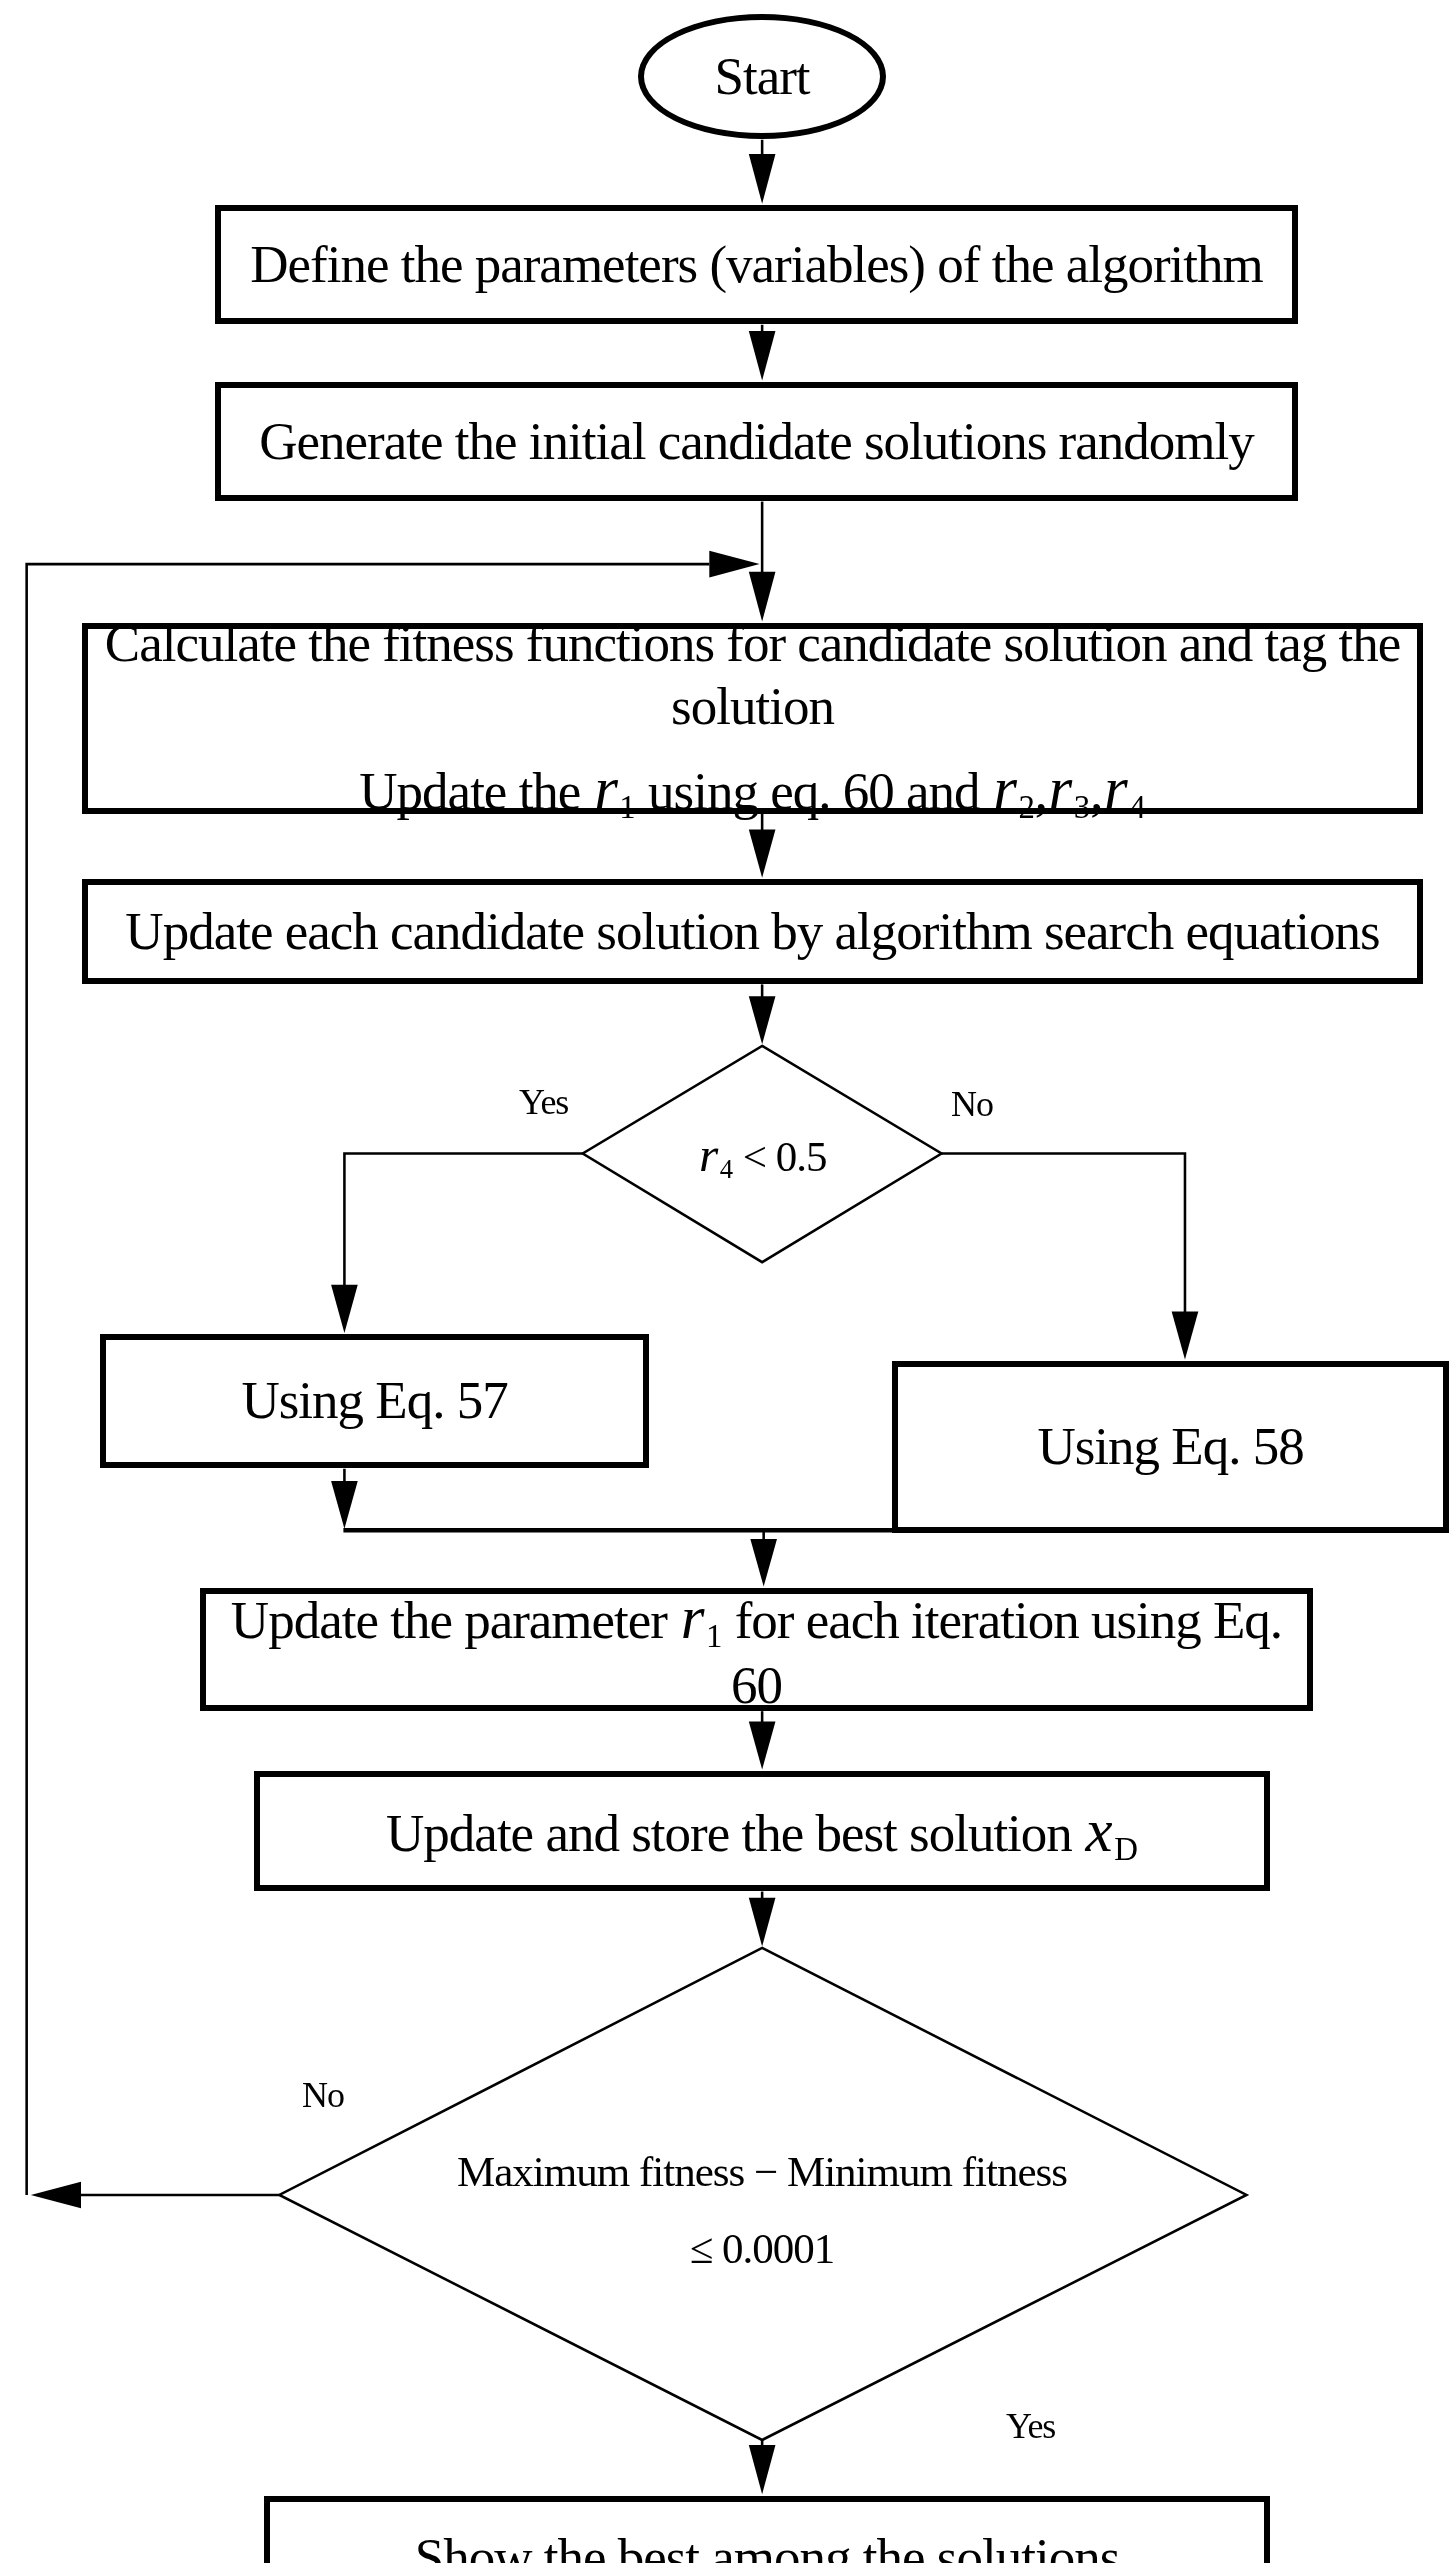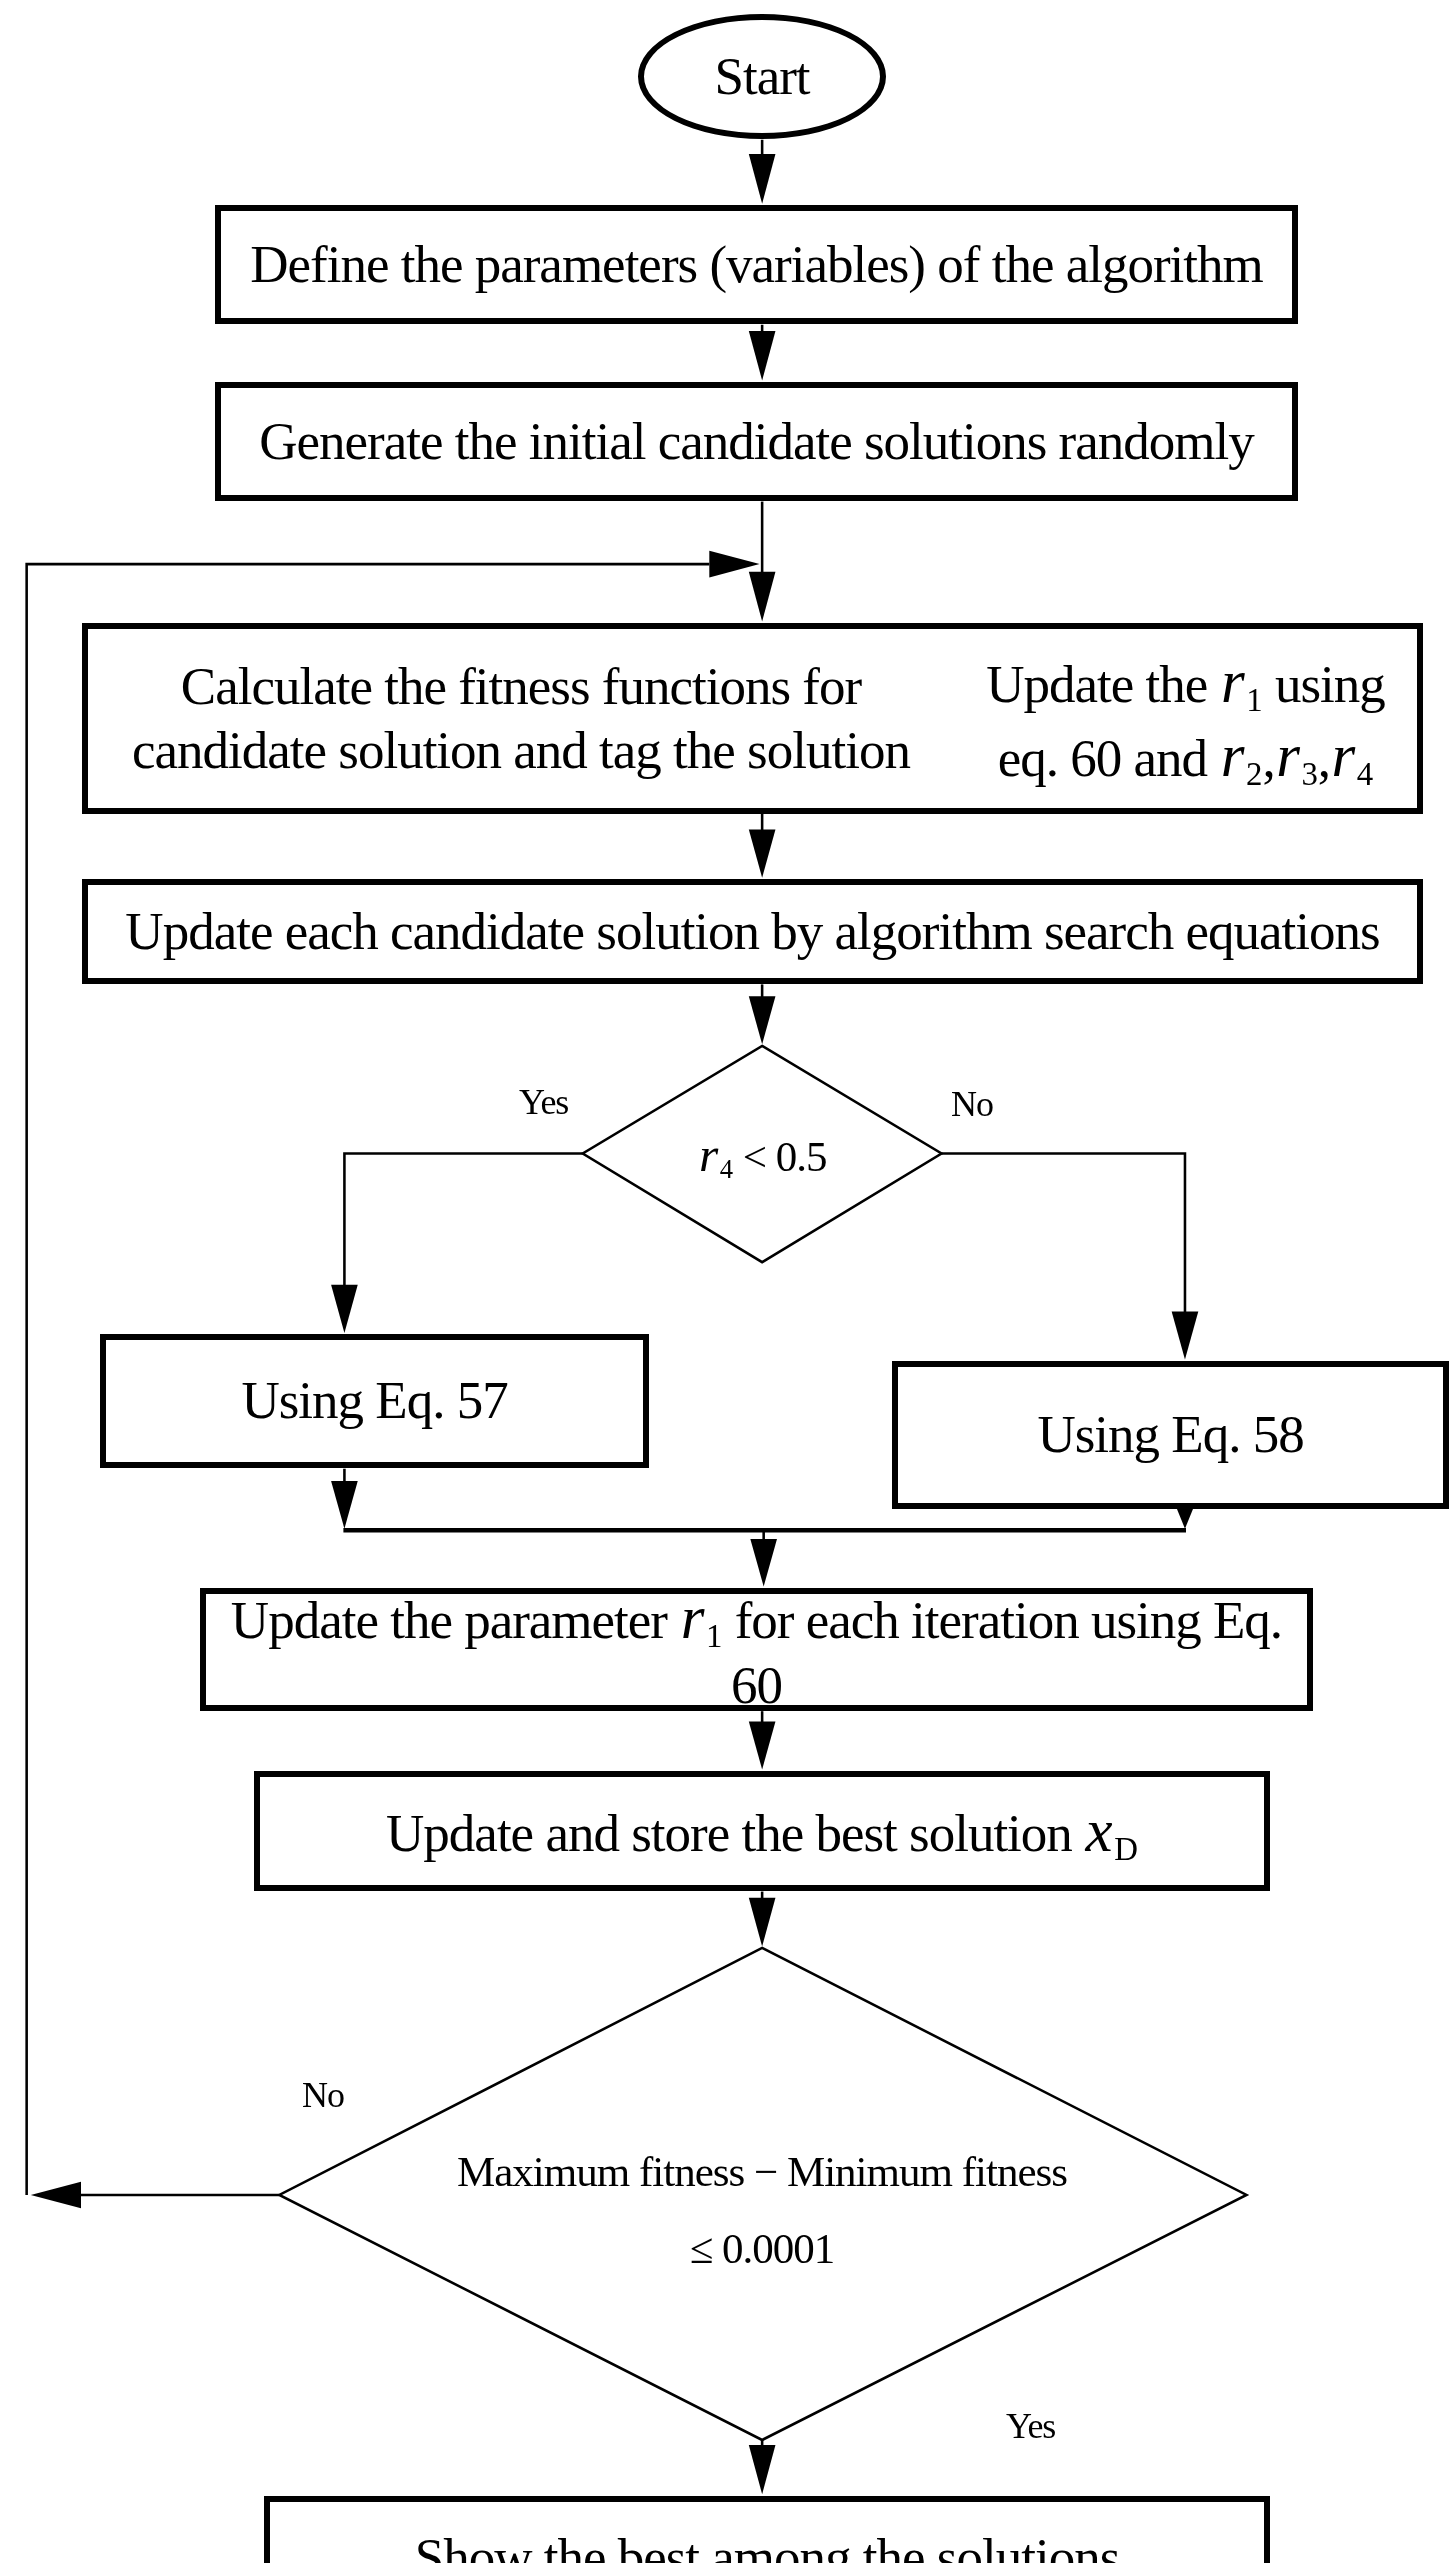--- a/index.html
+++ b/index.html
@@ -6,21 +6,21 @@
   body{width:1452px;height:2817px;position:relative;font-family:"Liberation Serif",serif;color:#000;}
   .canvas{position:absolute;left:0;top:0;width:1452px;height:2817px;background:#fff;overflow:hidden;}
   svg.connectors{position:absolute;left:0;top:0;}
   svg.connectors line, svg.connectors polyline{stroke:#000;stroke-width:5;fill:none;}
   svg.connectors line.thick{stroke-width:9;}
   svg.connectors polygon.head{fill:#000;stroke:none;}
   svg.connectors polygon.diamond{fill:#ffffff;stroke:#000;stroke-width:5;}
   .node{position:absolute;box-sizing:border-box;border:6.2px solid #000;background:#ffffff;
         display:flex;align-items:center;justify-content:center;text-align:center;
         font-size:53px;letter-spacing:-1px;line-height:1.2;}
-  .node.multi{flex-direction:row;}
+  .node.multi{flex-direction:column;}
   .ellipse{border-radius:50%;}
   .dtext{position:absolute;transform:translate(-50%,-50%);text-align:center;
          font-size:43px;letter-spacing:-1px;white-space:nowrap;line-height:77px;}
   .flabel{position:absolute;font-size:36px;letter-spacing:-1px;white-space:nowrap;}
   .var{font-style:italic;font-size:1.15em;padding:0 1.5px;letter-spacing:0;}
   sub{font-size:0.62em;line-height:0;vertical-align:-0.28em;letter-spacing:0;}
 </style>
 </head>
 <body>
 
@@ -141,21 +141,21 @@
   <div class="dtext" style="left:762px;top:1155px;">
     <span class="var">r</span><sub>4</sub><span> &lt; 0.5</span>
   </div>
   <div class="flabel" style="left:519px;top:1081px;">Yes</div>
   <div class="flabel" style="left:951px;top:1083px;">No</div>
 
   <div class="node" style="left:100px;top:1334px;width:549px;height:134px;">
     <span>Using Eq. 57</span>
   </div>
 
-  <div class="node" style="left:892px;top:1361px;width:557px;height:148px;">
+  <div class="node" style="left:892px;top:1361px;width:557px;height:172px;">
     <span>Using Eq. 58</span>
   </div>
 
   <div class="node" style="left:200px;top:1588px;width:1113px;height:123px;justify-content:center;">
     <div>
       <span>Update the parameter </span><span class="var">r</span><sub>1</sub><span> for each iteration using Eq. 60</span>
     </div>
   </div>
 
   <div class="node" style="left:254px;top:1771px;width:1016px;height:120px;">

